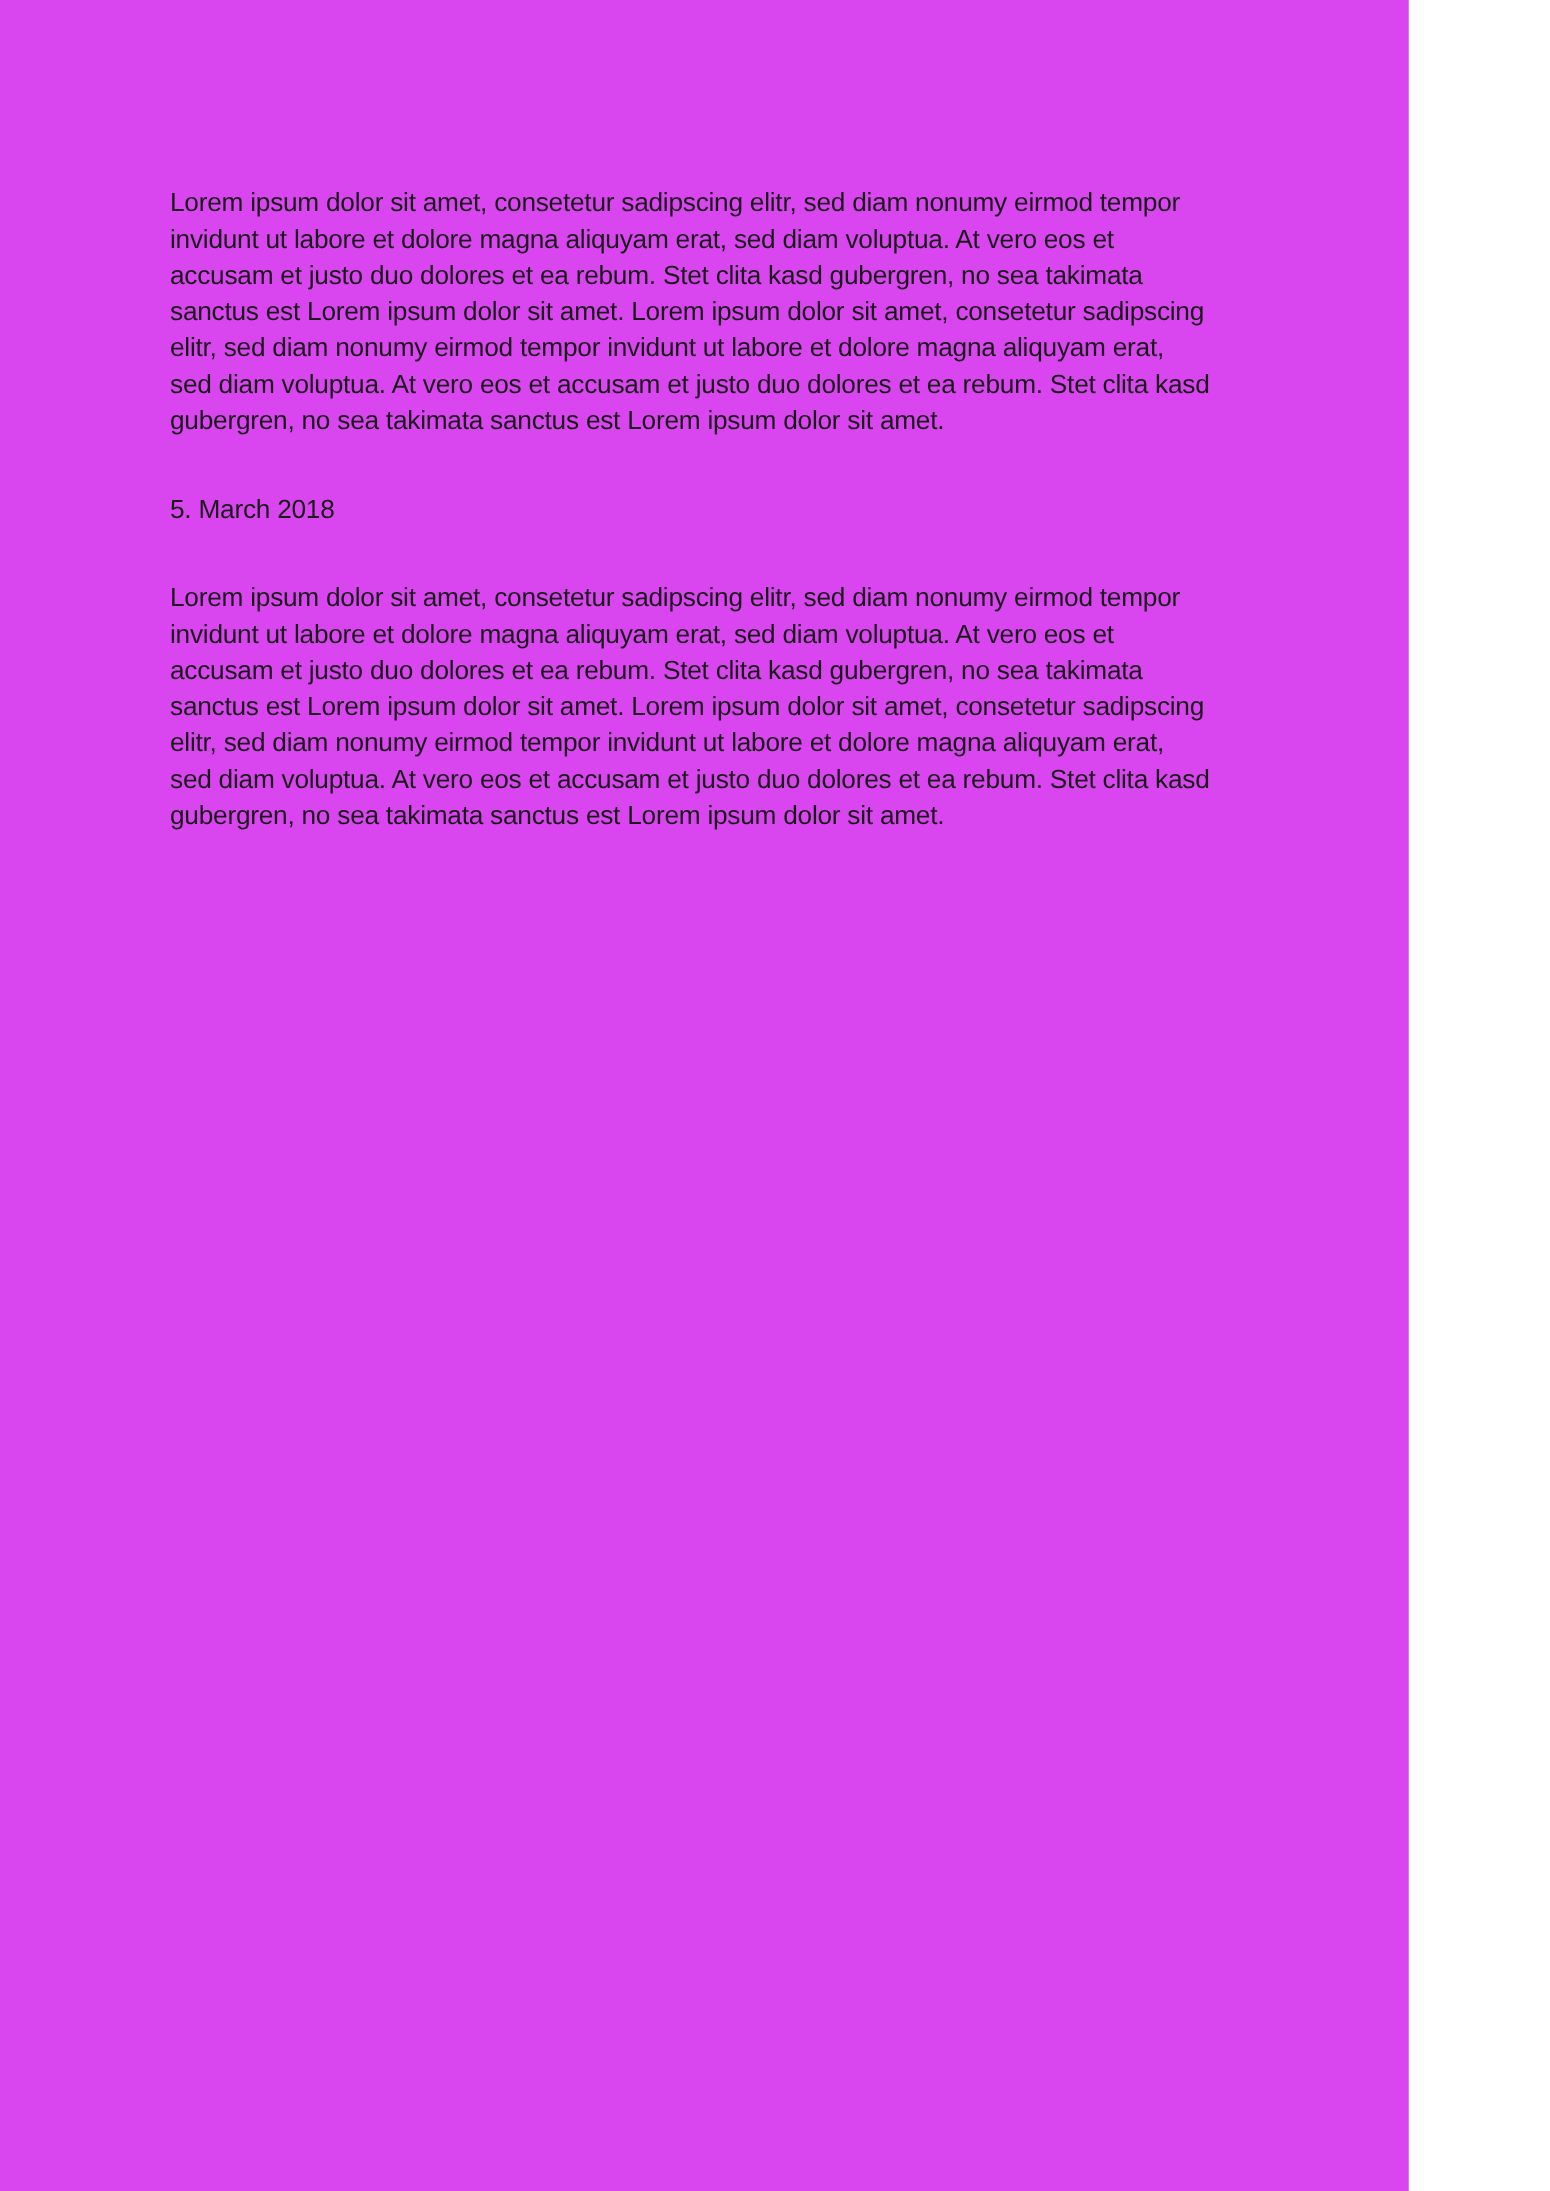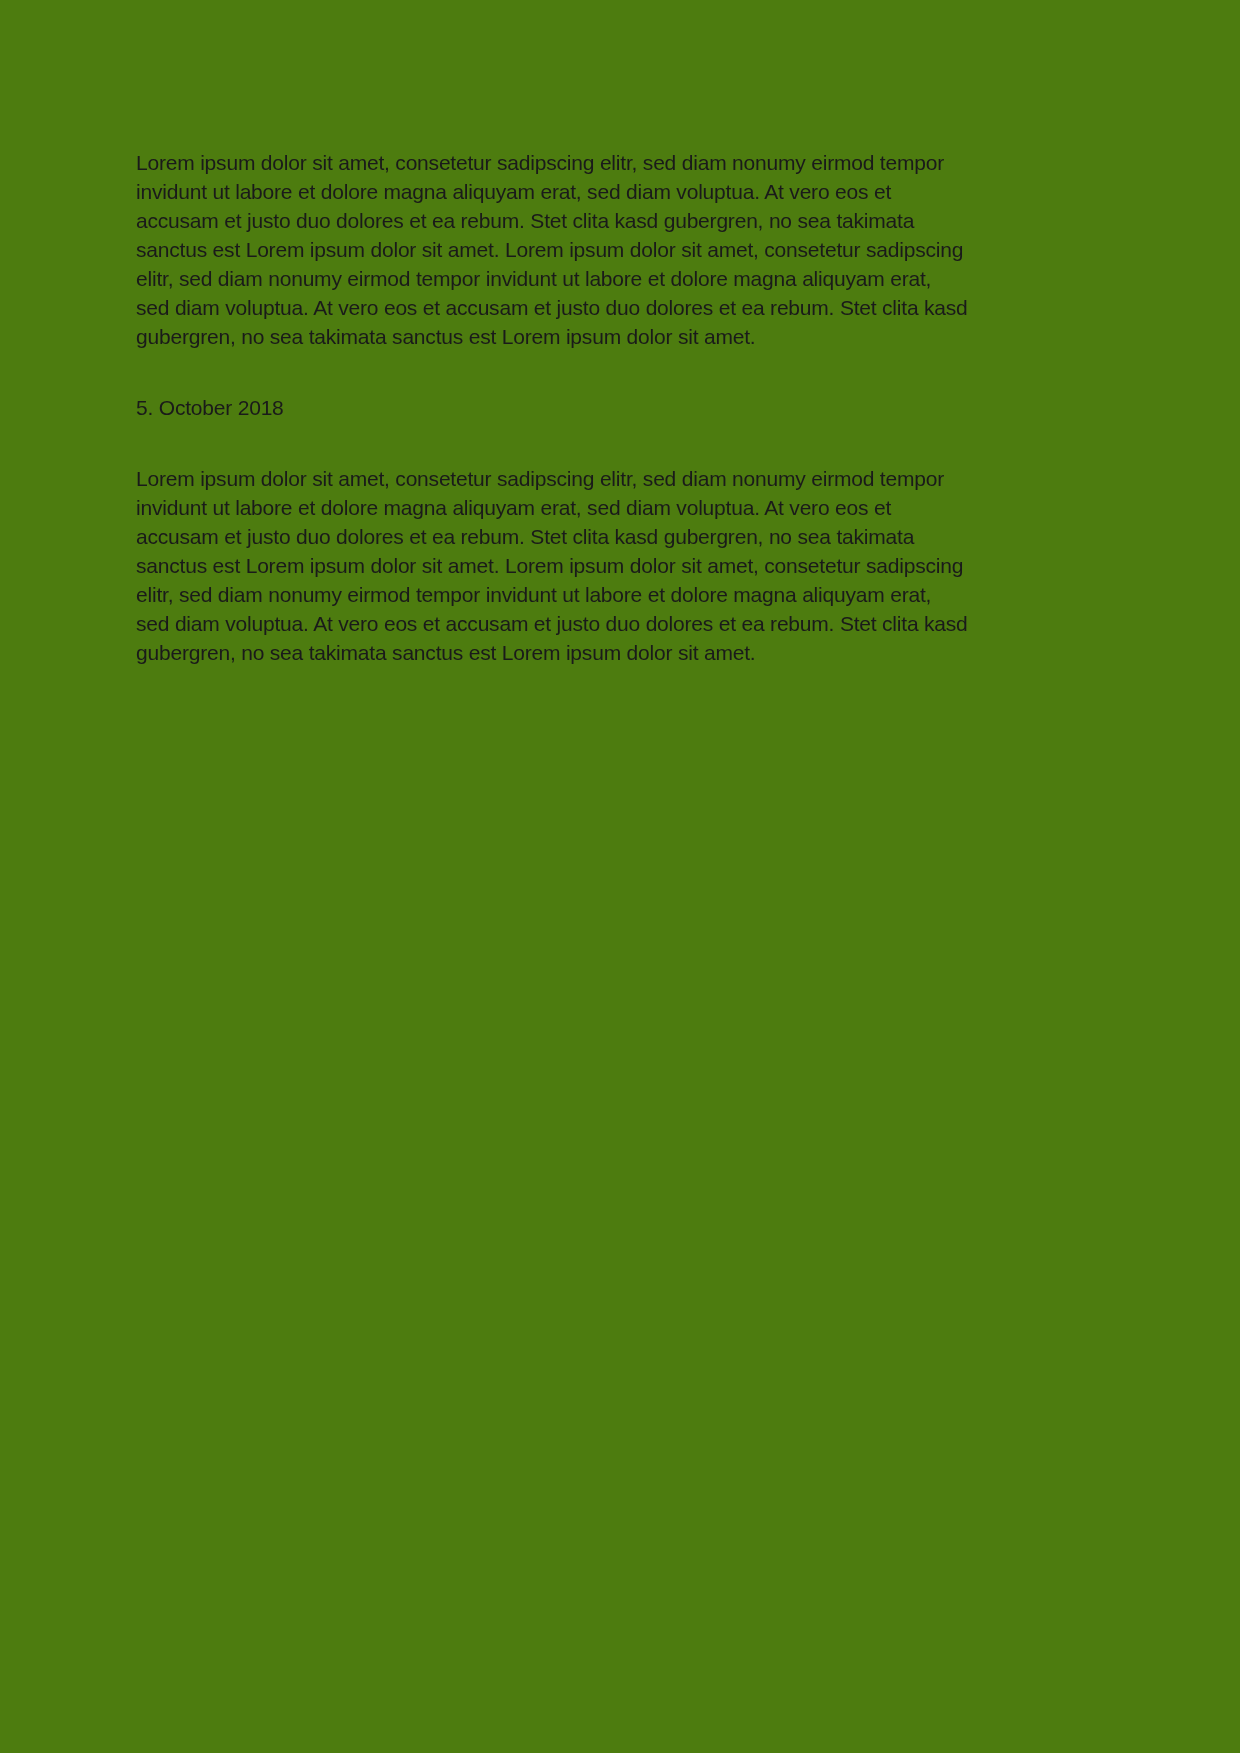--- a/index.html
+++ b/index.html
@@ -7,23 +7,23 @@
     width: 1240px;
     background: #ffffff;
   }
   body {
     height: 1753px;
     font-family: "Liberation Sans", "DejaVu Sans", sans-serif;
     overflow: hidden;
   }
   .page {
     position: relative;
-    width: 1240px;
+    width: 1127px;
     height: 1753px;
-    background: #4d7c0f;
+    background: #d946ef;
   }
   .content {
     position: absolute;
     top: 148px;
     left: 136px;
     right: 120px;
     color: #1a1a1a;
     font-size: 21px;
     letter-spacing: -0.2px;
     line-height: 29px;
@@ -41,21 +41,21 @@
     <div class="paragraph">
       <div class="text-line">Lorem ipsum dolor sit amet, consetetur sadipscing elitr, sed diam nonumy eirmod tempor</div>
       <div class="text-line">invidunt ut labore et dolore magna aliquyam erat, sed diam voluptua. At vero eos et</div>
       <div class="text-line">accusam et justo duo dolores et ea rebum. Stet clita kasd gubergren, no sea takimata</div>
       <div class="text-line">sanctus est Lorem ipsum dolor sit amet. Lorem ipsum dolor sit amet, consetetur sadipscing</div>
       <div class="text-line">elitr, sed diam nonumy eirmod tempor invidunt ut labore et dolore magna aliquyam erat,</div>
       <div class="text-line">sed diam voluptua. At vero eos et accusam et justo duo dolores et ea rebum. Stet clita kasd</div>
       <div class="text-line">gubergren, no sea takimata sanctus est Lorem ipsum dolor sit amet.</div>
     </div>
 
-    <div class="heading">5. October 2018</div>
+    <div class="heading">5. March 2018</div>
 
     <div class="paragraph">
       <div class="text-line">Lorem ipsum dolor sit amet, consetetur sadipscing elitr, sed diam nonumy eirmod tempor</div>
       <div class="text-line">invidunt ut labore et dolore magna aliquyam erat, sed diam voluptua. At vero eos et</div>
       <div class="text-line">accusam et justo duo dolores et ea rebum. Stet clita kasd gubergren, no sea takimata</div>
       <div class="text-line">sanctus est Lorem ipsum dolor sit amet. Lorem ipsum dolor sit amet, consetetur sadipscing</div>
       <div class="text-line">elitr, sed diam nonumy eirmod tempor invidunt ut labore et dolore magna aliquyam erat,</div>
       <div class="text-line">sed diam voluptua. At vero eos et accusam et justo duo dolores et ea rebum. Stet clita kasd</div>
       <div class="text-line">gubergren, no sea takimata sanctus est Lorem ipsum dolor sit amet.</div>
     </div>

